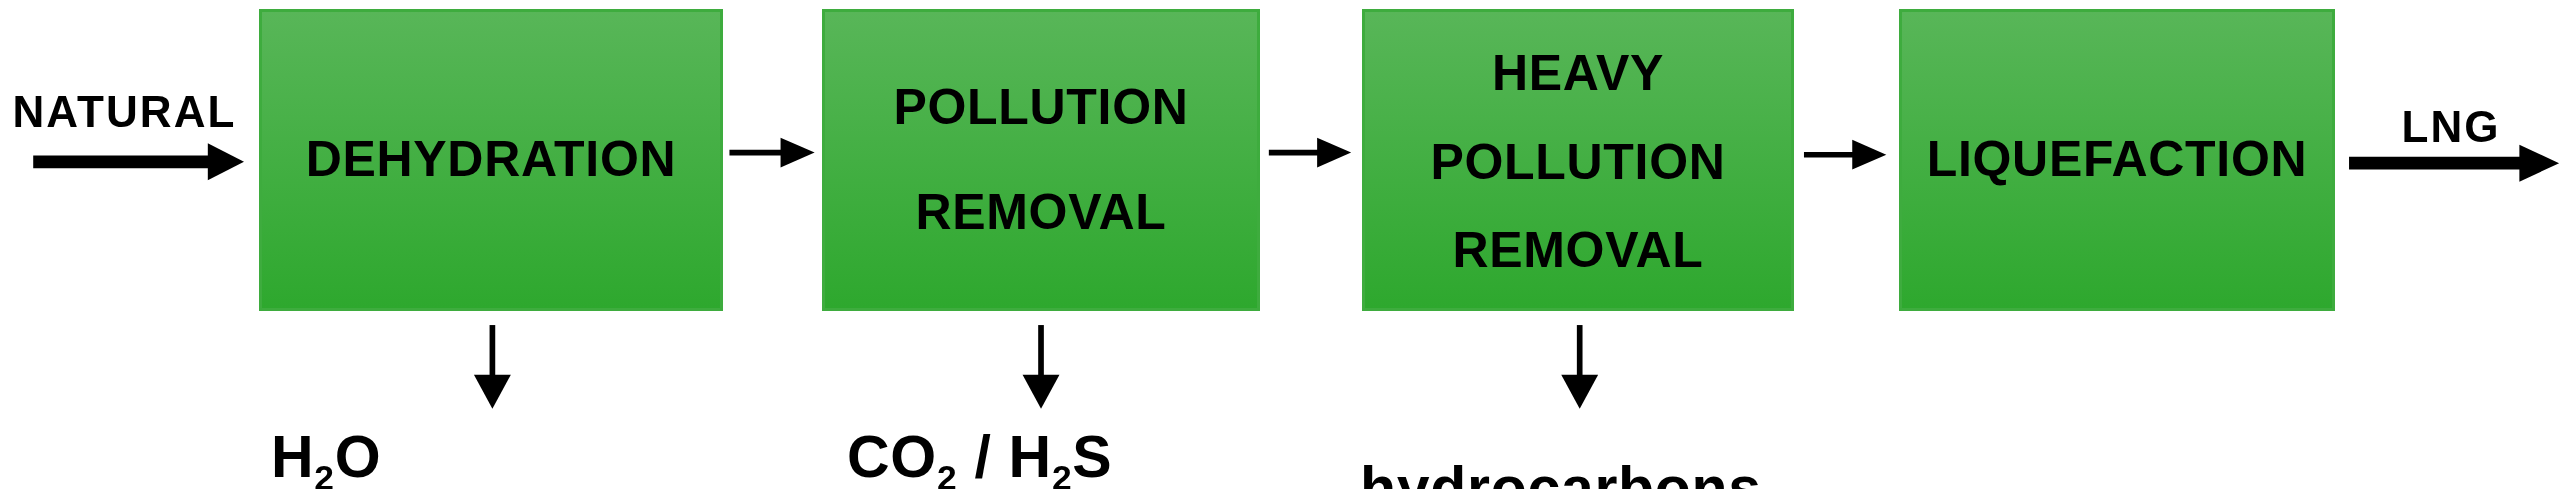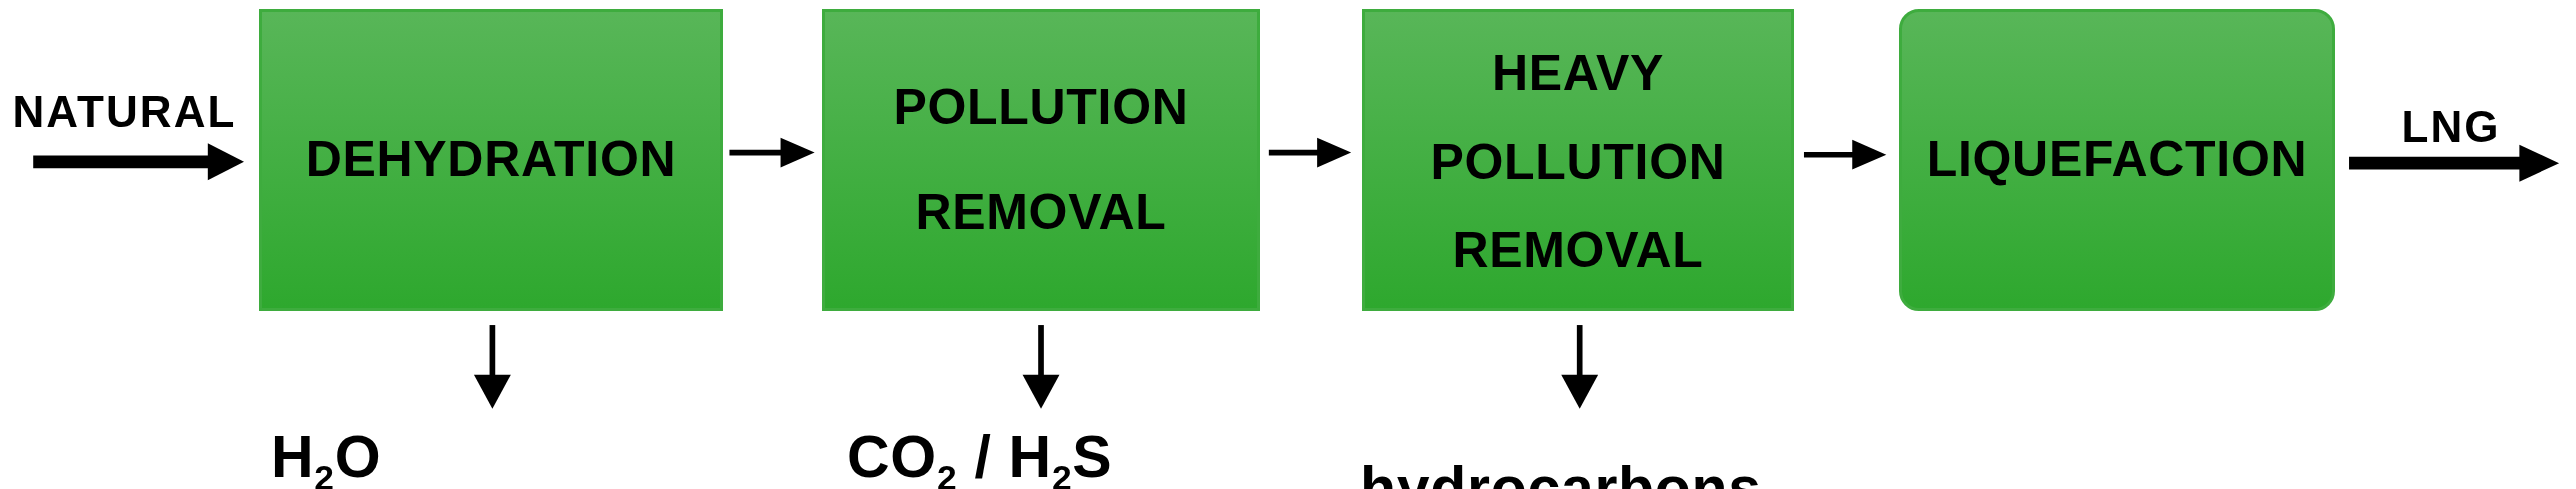--- a/index.html
+++ b/index.html
@@ -41,21 +41,21 @@
     text-align: center;
     font-weight: bold;
     font-size: 50px;
     letter-spacing: 0.7px;
     line-height: 1.15;
   }
   .box .line { white-space: nowrap; }
   #box-dehydration   { left: 259px;  width: 464px; text-align: right; }
   #box-pollution     { left: 822px; width: 438px; gap: 47px; }
   #box-heavy         { left: 1362px; width: 432px; padding-top: 4.3px;  gap: 31px; }
-  #box-liquefaction  { left: 1899px; width: 436px; border-radius: 20px; }
+  #box-liquefaction  { left: 1899px; width: 436px; }
 
   .side-label {
     position: absolute;
     font-weight: bold;
     font-size: 44px;
     letter-spacing: 2.1px;
     text-align: center;
     white-space: nowrap;
   }
   #label-natural { left: 0px;    top: 87px; width: 249px; }

